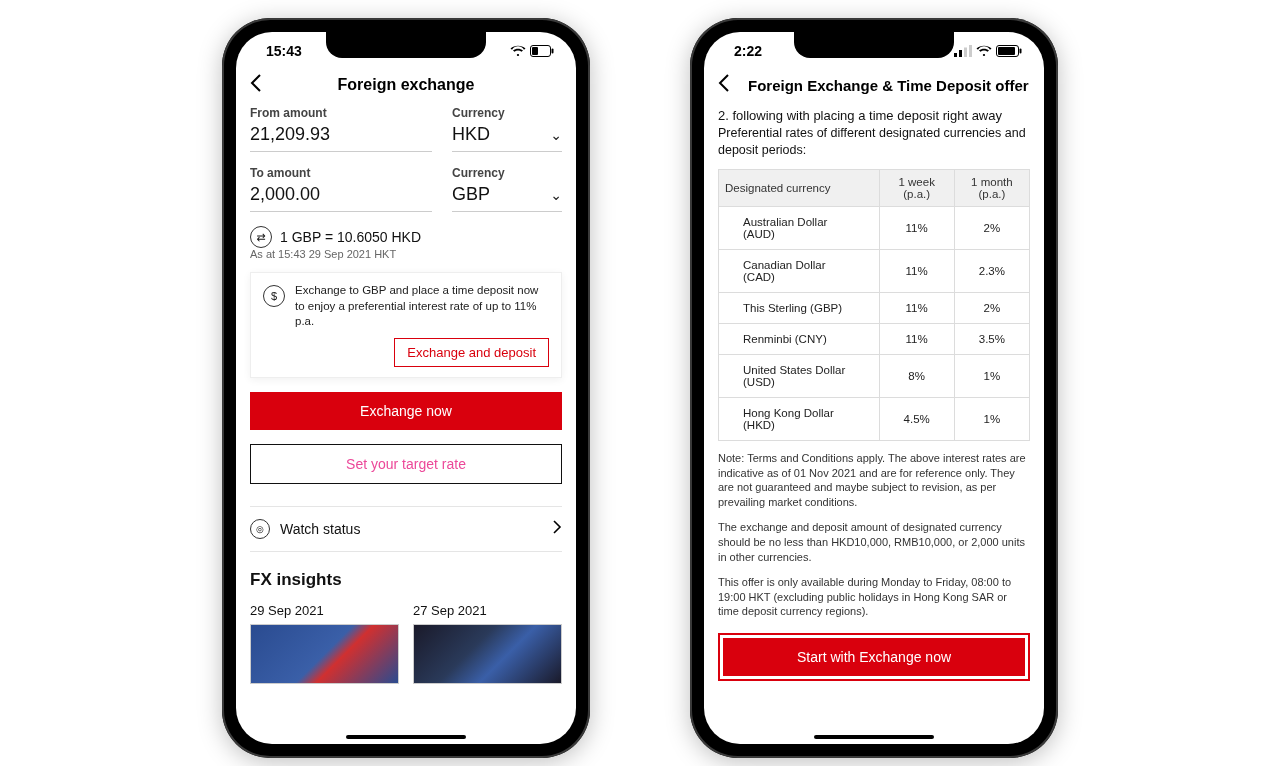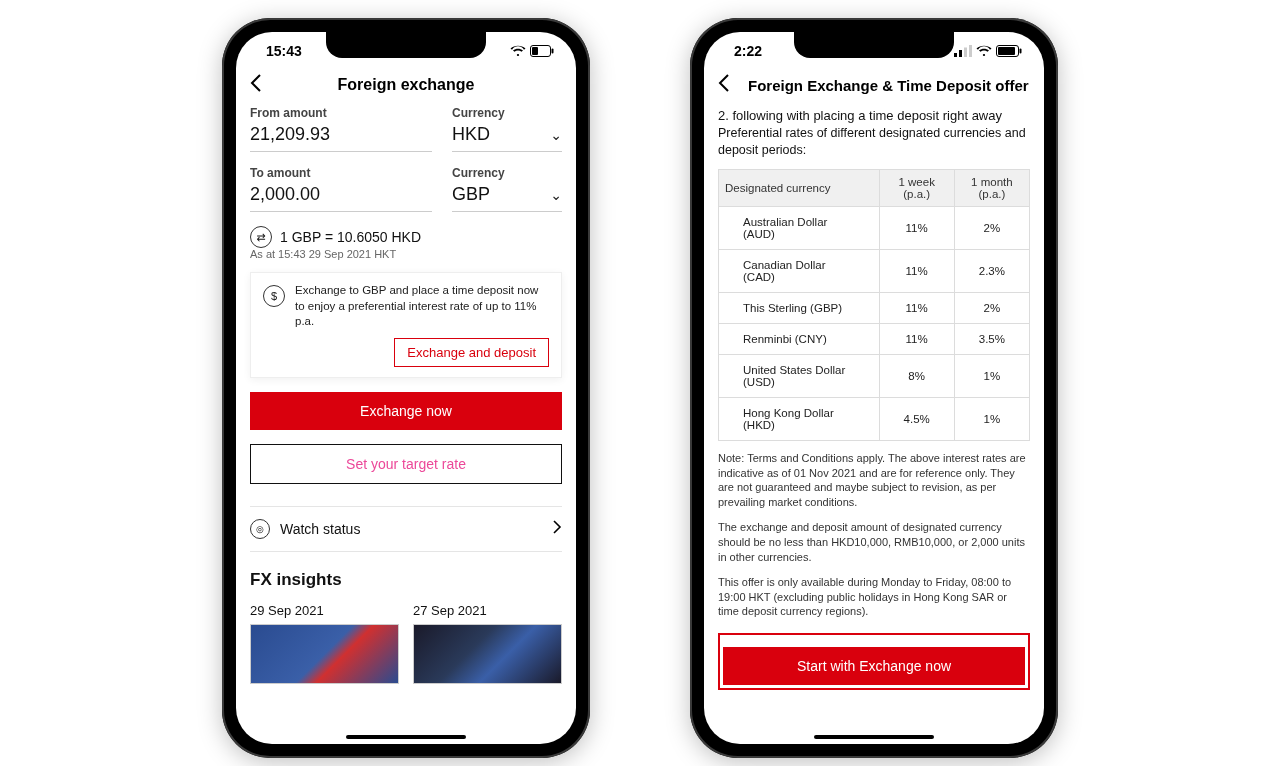--- a/index.html
+++ b/index.html
@@ -124,21 +124,21 @@
   table.rates th {
     background:#f0f0f0; font-weight:400; color:#333;
     border:1px solid #dcdcdc; padding:6px 6px; text-align:left;
   }
   table.rates th.center, table.rates td.center { text-align:center; }
   table.rates td {
     border:1px solid #dcdcdc; padding:9px 24px; color:#222;
   }
   .fineprint { font-size:11px; color:#333; line-height:1.35; margin-top:10px; }
   .cta-wrap { margin-top:14px; border:2px solid #d9000d; padding:3px; }
-  .cta-wrap .btn { margin-top:9px; }
+  .cta-wrap .btn { margin-top:0; }
 </style>
 </head>
 <body>
 
 <div class="phone">
   <div class="screen">
     <div class="notch"></div>
     <div class="home-indicator"></div>
 
     <div class="status-bar">

